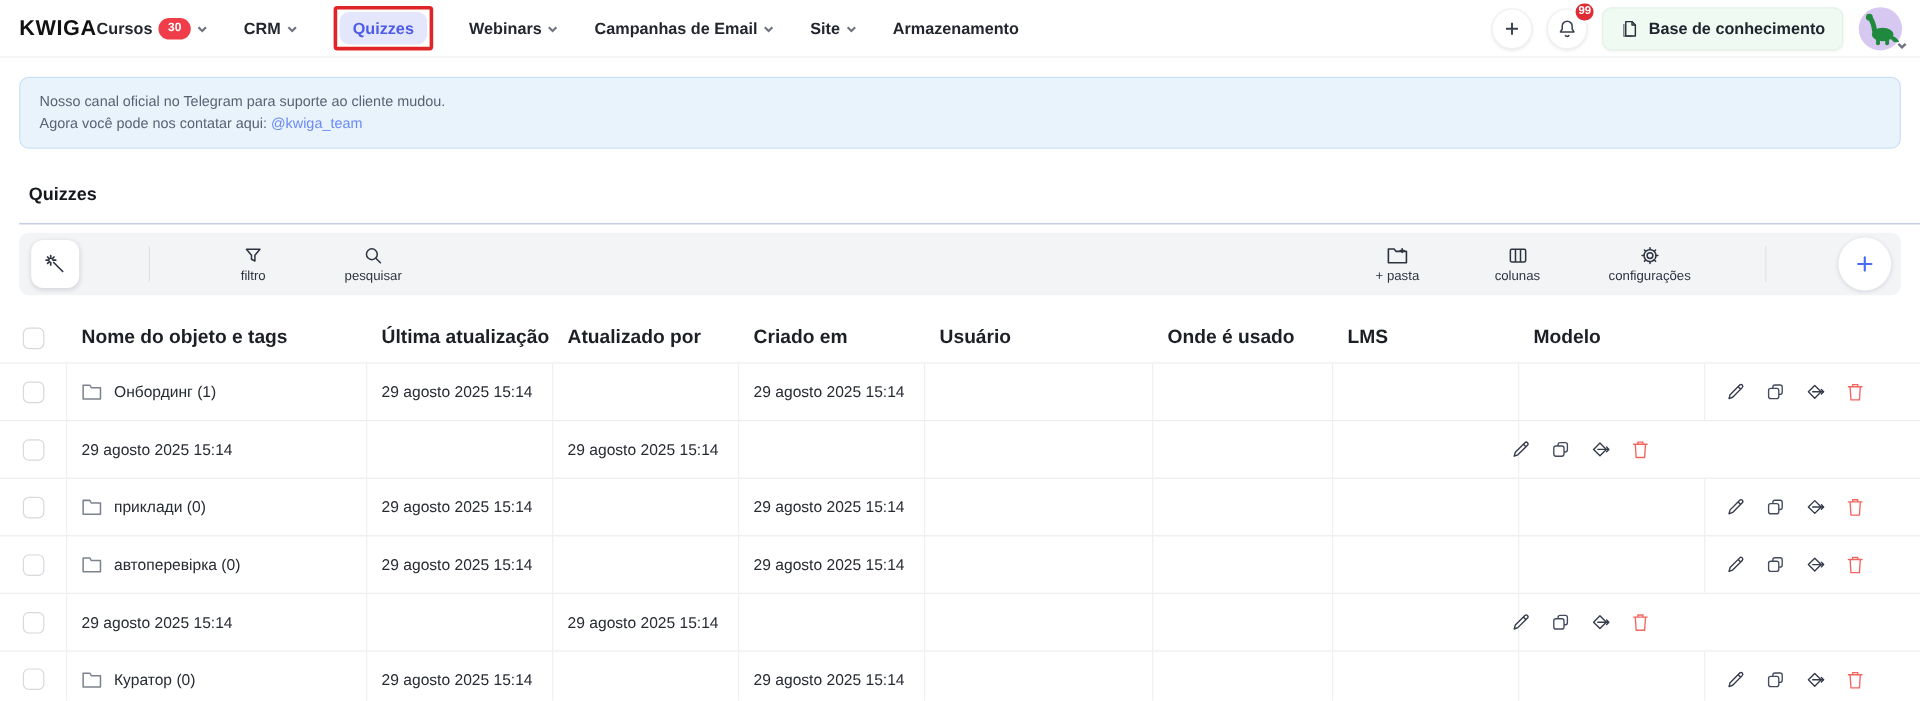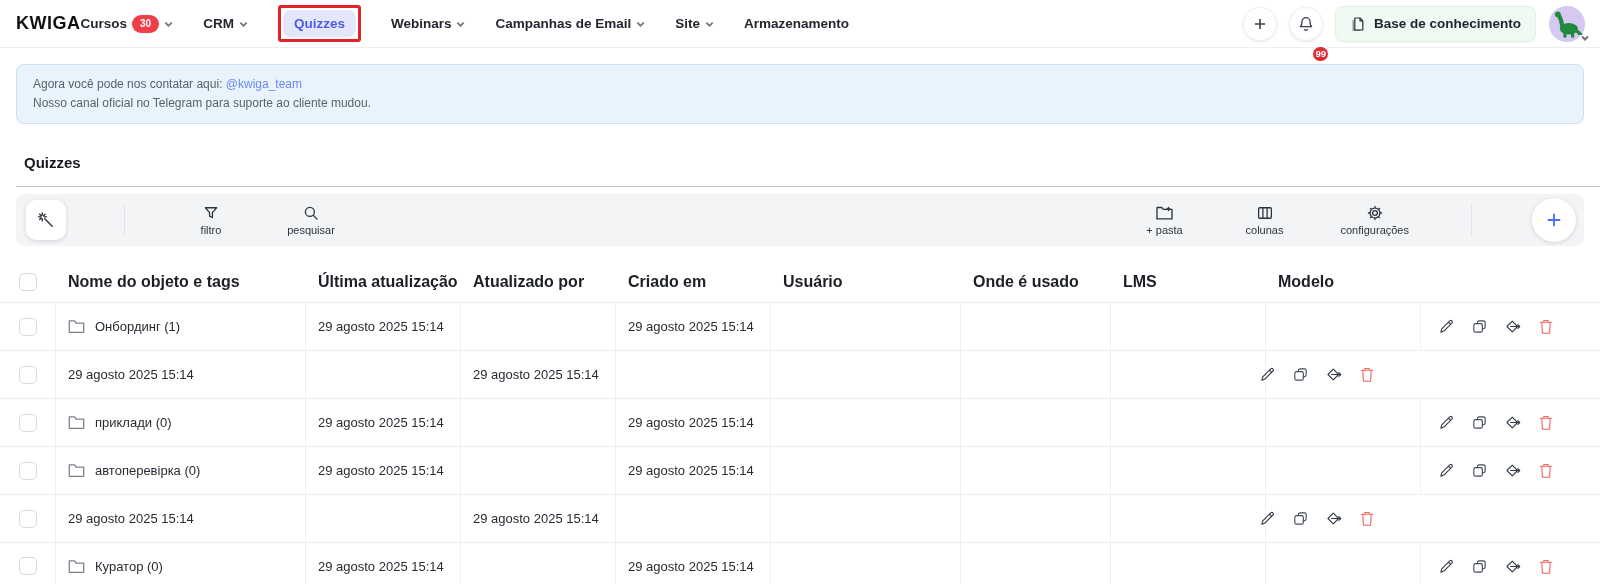--- a/index.html
+++ b/index.html
@@ -22,21 +22,21 @@
   .nav-pill-active { background:#e4e7fc; color:#4d5be8; padding:6px 11px; border-radius:8px;
     font-size:13.5px; font-weight:600; }
 
   .nav-right { display:flex; align-items:center; gap:12px; }
   .circle-btn { width:34px; height:34px; border-radius:50%; background:#fff;
     border:1px solid #eef0f3; box-shadow:0 1px 3px rgba(20,20,40,.10);
     display:flex; align-items:center; justify-content:center; cursor:pointer; position:relative; }
   .circle-btn svg { stroke:#3a3f4c; }
   .bell-badge { position:absolute; top:-7px; right:-8px; background:#e02c35; color:#fff;
     font-size:9.5px; font-weight:700; min-width:18px; height:18px; border-radius:10px;
-    border:2px solid #fff; display:flex; align-items:center; justify-content:center; padding:0 2px;margin-top:44px; }
+    border:2px solid #fff; display:flex; align-items:center; justify-content:center; padding:0 2px; }
   .kb-btn { display:flex; align-items:center; gap:8px; background:#effbf2;
     border:1px solid #e2f2e7; border-radius:8px; height:36px; padding:0 14px;
     font-size:13.5px; font-weight:600; color:#20242e; cursor:pointer;
     box-shadow:0 1px 2px rgba(20,40,20,.05); }
   .avatar-wrap { position:relative; width:38px; height:38px; cursor:pointer; }
   .avatar-chev { position:absolute; right:-4px; bottom:0; width:10px; height:10px;
     stroke:#6e7380; stroke-width:2; fill:none; }
 
   
   .banner { margin:16px; background:#e9f3fc; border:1px solid #cbe1f4; border-radius:8px;
@@ -165,22 +165,22 @@
         </g>
       </svg>
       <svg class="avatar-chev" viewBox="0 0 10 10">
           <path d="M2 3.5 L5 6.5 L8 3.5"></path>
         </svg>
     </div>
   </div>
 </header>
 
 <div class="banner">
+  <div>Nosso canal oficial no Telegram para suporte ao cliente mudou.</div>
   <div><span>Agora você pode nos contatar aqui: </span><a href="#">@kwiga_team</a></div>
-  <div>Nosso canal oficial no Telegram para suporte ao cliente mudou.</div>
 </div>
 
 <div class="title-row">
   <span class="page-title">Quizzes</span>
 </div>
 <div class="title-underline"></div>
 
 <div class="toolbar">
   <div class="wand-btn">
     <svg width="20" height="20" viewBox="0 0 24 24" fill="none" stroke="#2e3340" stroke-width="1.7" stroke-linecap="round">

